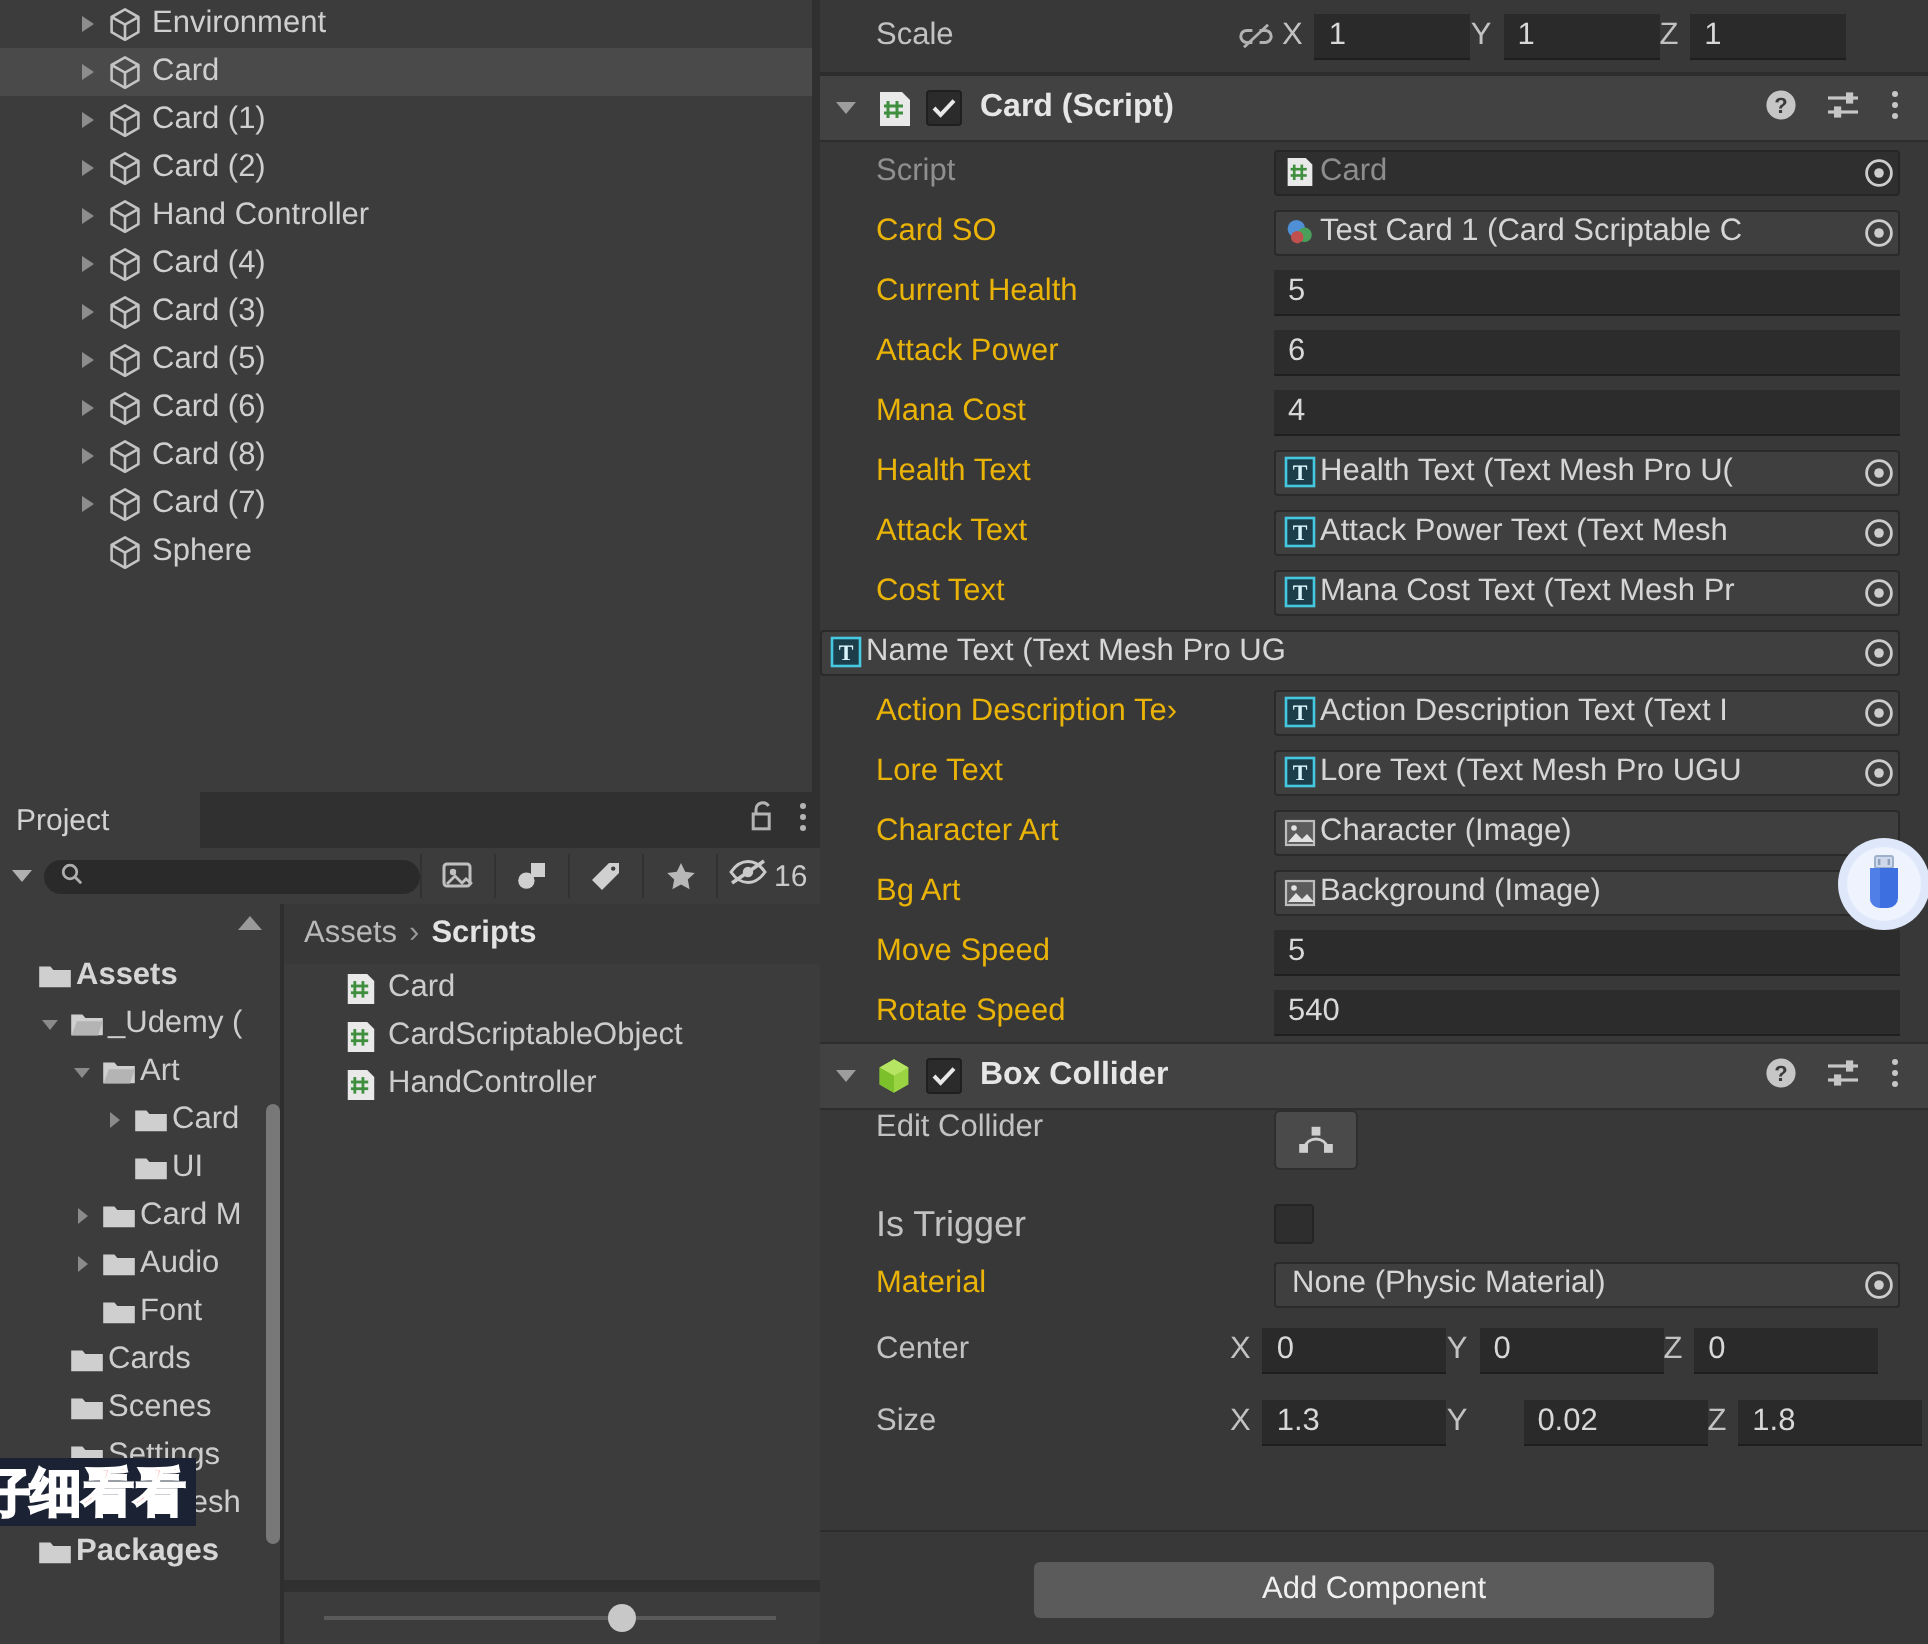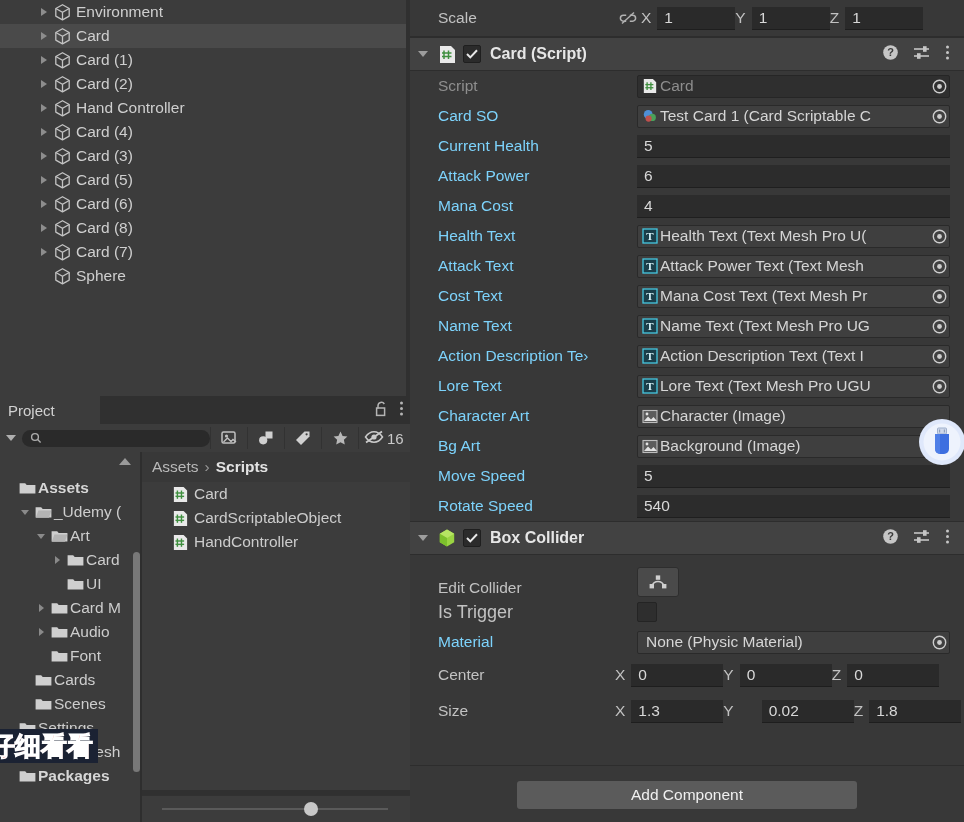--- a/index.html
+++ b/index.html
@@ -109,34 +109,34 @@
   .ch-icon{width:22px;display:flex;align-items:center;justify-content:center;}
   .ch-check{width:16px;height:16px;margin:0 9px 0 5px;background:#2b2b2b;
             border:1px solid #1f1f1f;display:flex;align-items:center;justify-content:center;
             border-radius:2px;}
   .ch-title{font-weight:bold;font-size:16px;color:#e6e6e6;flex:1;}
   .ch-tools{display:flex;align-items:center;gap:14px;padding-right:14px;}
 
   
   .prow{height:30px;display:flex;align-items:center;}
   .prow .plbl{width:227px;padding-left:28px;box-sizing:border-box;
-              color:#7dd3fc;font-size:15.5px;overflow:hidden;white-space:nowrap;}
+              color:#eab308;font-size:15.5px;overflow:hidden;white-space:nowrap;}
   .prow.dim .plbl{color:#8f8f8f;}
   .pval{flex:1;margin-right:14px;height:23px;display:flex;align-items:center;
         background:#2c2c2c;border-bottom:1px solid #1f1f1f;box-sizing:border-box;}
   .pval.numeric{padding-left:7px;color:#d8d8d8;font-size:15.5px;}
   .pval.objref{padding:0;background:#3f3f3f;border:1px solid #2a2a2a;border-radius:2px;}
   .pval.objref.plain{background:#2f2f2f;border-color:#262626;}
   .or-ico{flex:0 0 17px;width:17px;height:17px;margin-left:3px;display:flex;
           align-items:center;justify-content:center;}
   .or-txt{flex:1;font-size:15.5px;color:#d5d5d5;white-space:nowrap;overflow:hidden;padding-left:2px;}
   .or-txt.dim{color:#8d8d8d;}
   .or-pick{flex:0 0 20px;display:flex;align-items:center;justify-content:center;}
 
-  .edit-row{height:42px;display:flex;align-items:flex-end;}
+  .edit-row{height:42px;display:flex;align-items:flex-start;}
   .edit-row .plbl{width:227px;padding-left:28px;box-sizing:border-box;color:#c2c2c2;font-size:15.5px;}
   .edit-btn{width:40px;height:28px;background:#4a4a4a;border:1px solid #2e2e2e;border-radius:3px;
             display:flex;align-items:center;justify-content:center;}
   .trig-row{height:30px;display:flex;align-items:center;}
   .trig-row .plbl{width:227px;padding-left:28px;box-sizing:border-box;color:#c2c2c2;font-size:18px;}
   .trig-box{width:18px;height:18px;background:#2e2e2e;border:1px solid #242424;border-radius:2px;}
 
   #addcomp-wrap{position:absolute;left:0;right:0;top:765px;height:57px;
                 border-top:1px solid #2d2d2d;display:flex;align-items:center;justify-content:center;}
   #addcomp{width:340px;height:28px;background:#5b5b5b;border-radius:3px;
@@ -486,21 +486,21 @@
               </div>
               <div class="t-row" style="padding-left: 18px;">
                 <div class="t-arrow blank"></div>
                 <span class="folder">
                   <svg width="17" height="14" viewBox="0 0 17 14">
                     <path d="M0.6 2.2h5.6l1.5 1.8h8.7v8.6H0.6z" fill="#cfcfcf"></path>
                   </svg>
                 </span>
                 <span class="t-lbl">Scenes</span>
               </div>
-              <div class="t-row" style="padding-left: 2px;">
+              <div class="t-row" style="padding-left: 18px;">
                 <div class="t-arrow blank"></div>
                 <span class="folder">
                   <svg width="17" height="14" viewBox="0 0 17 14">
                     <path d="M0.6 2.2h5.6l1.5 1.8h8.7v8.6H0.6z" fill="#cfcfcf"></path>
                   </svg>
                 </span>
                 <span class="t-lbl">Settings</span>
               </div>
               <div class="t-row" style="padding-left: 18px;">
                 <div class="t-arrow">
@@ -760,21 +760,20 @@
             <span class="or-txt">Mana Cost Text (Text Mesh Pr</span>
             <span class="or-pick">
               <svg width="15" height="15" viewBox="0 0 15 15">
                 <circle cx="7.5" cy="7.5" r="6.2" fill="none" stroke="#cdcdcd" stroke-width="1.4"></circle>
                 <circle cx="7.5" cy="7.5" r="2.4" fill="#cdcdcd"></circle>
               </svg>
             </span>
           </div>
         </div>
         <div class="prow">
-          <div class="plbl">Name Text</div>
           <div class="pval objref">
             <span class="or-ico">
               <svg width="16" height="16" viewBox="0 0 16 16">
                 <rect x="1" y="1" width="14" height="14" fill="#1b3e4a" stroke="#46c8e0" stroke-width="1.3"></rect>
                 <text x="8" y="12" fill="#d9f4fb" font-size="11" font-weight="bold" text-anchor="middle" font-family="Liberation Serif, serif">T</text>
               </svg>
             </span>
             <span class="or-txt">Name Text (Text Mesh Pro UG</span>
             <span class="or-pick">
               <svg width="15" height="15" viewBox="0 0 15 15">

